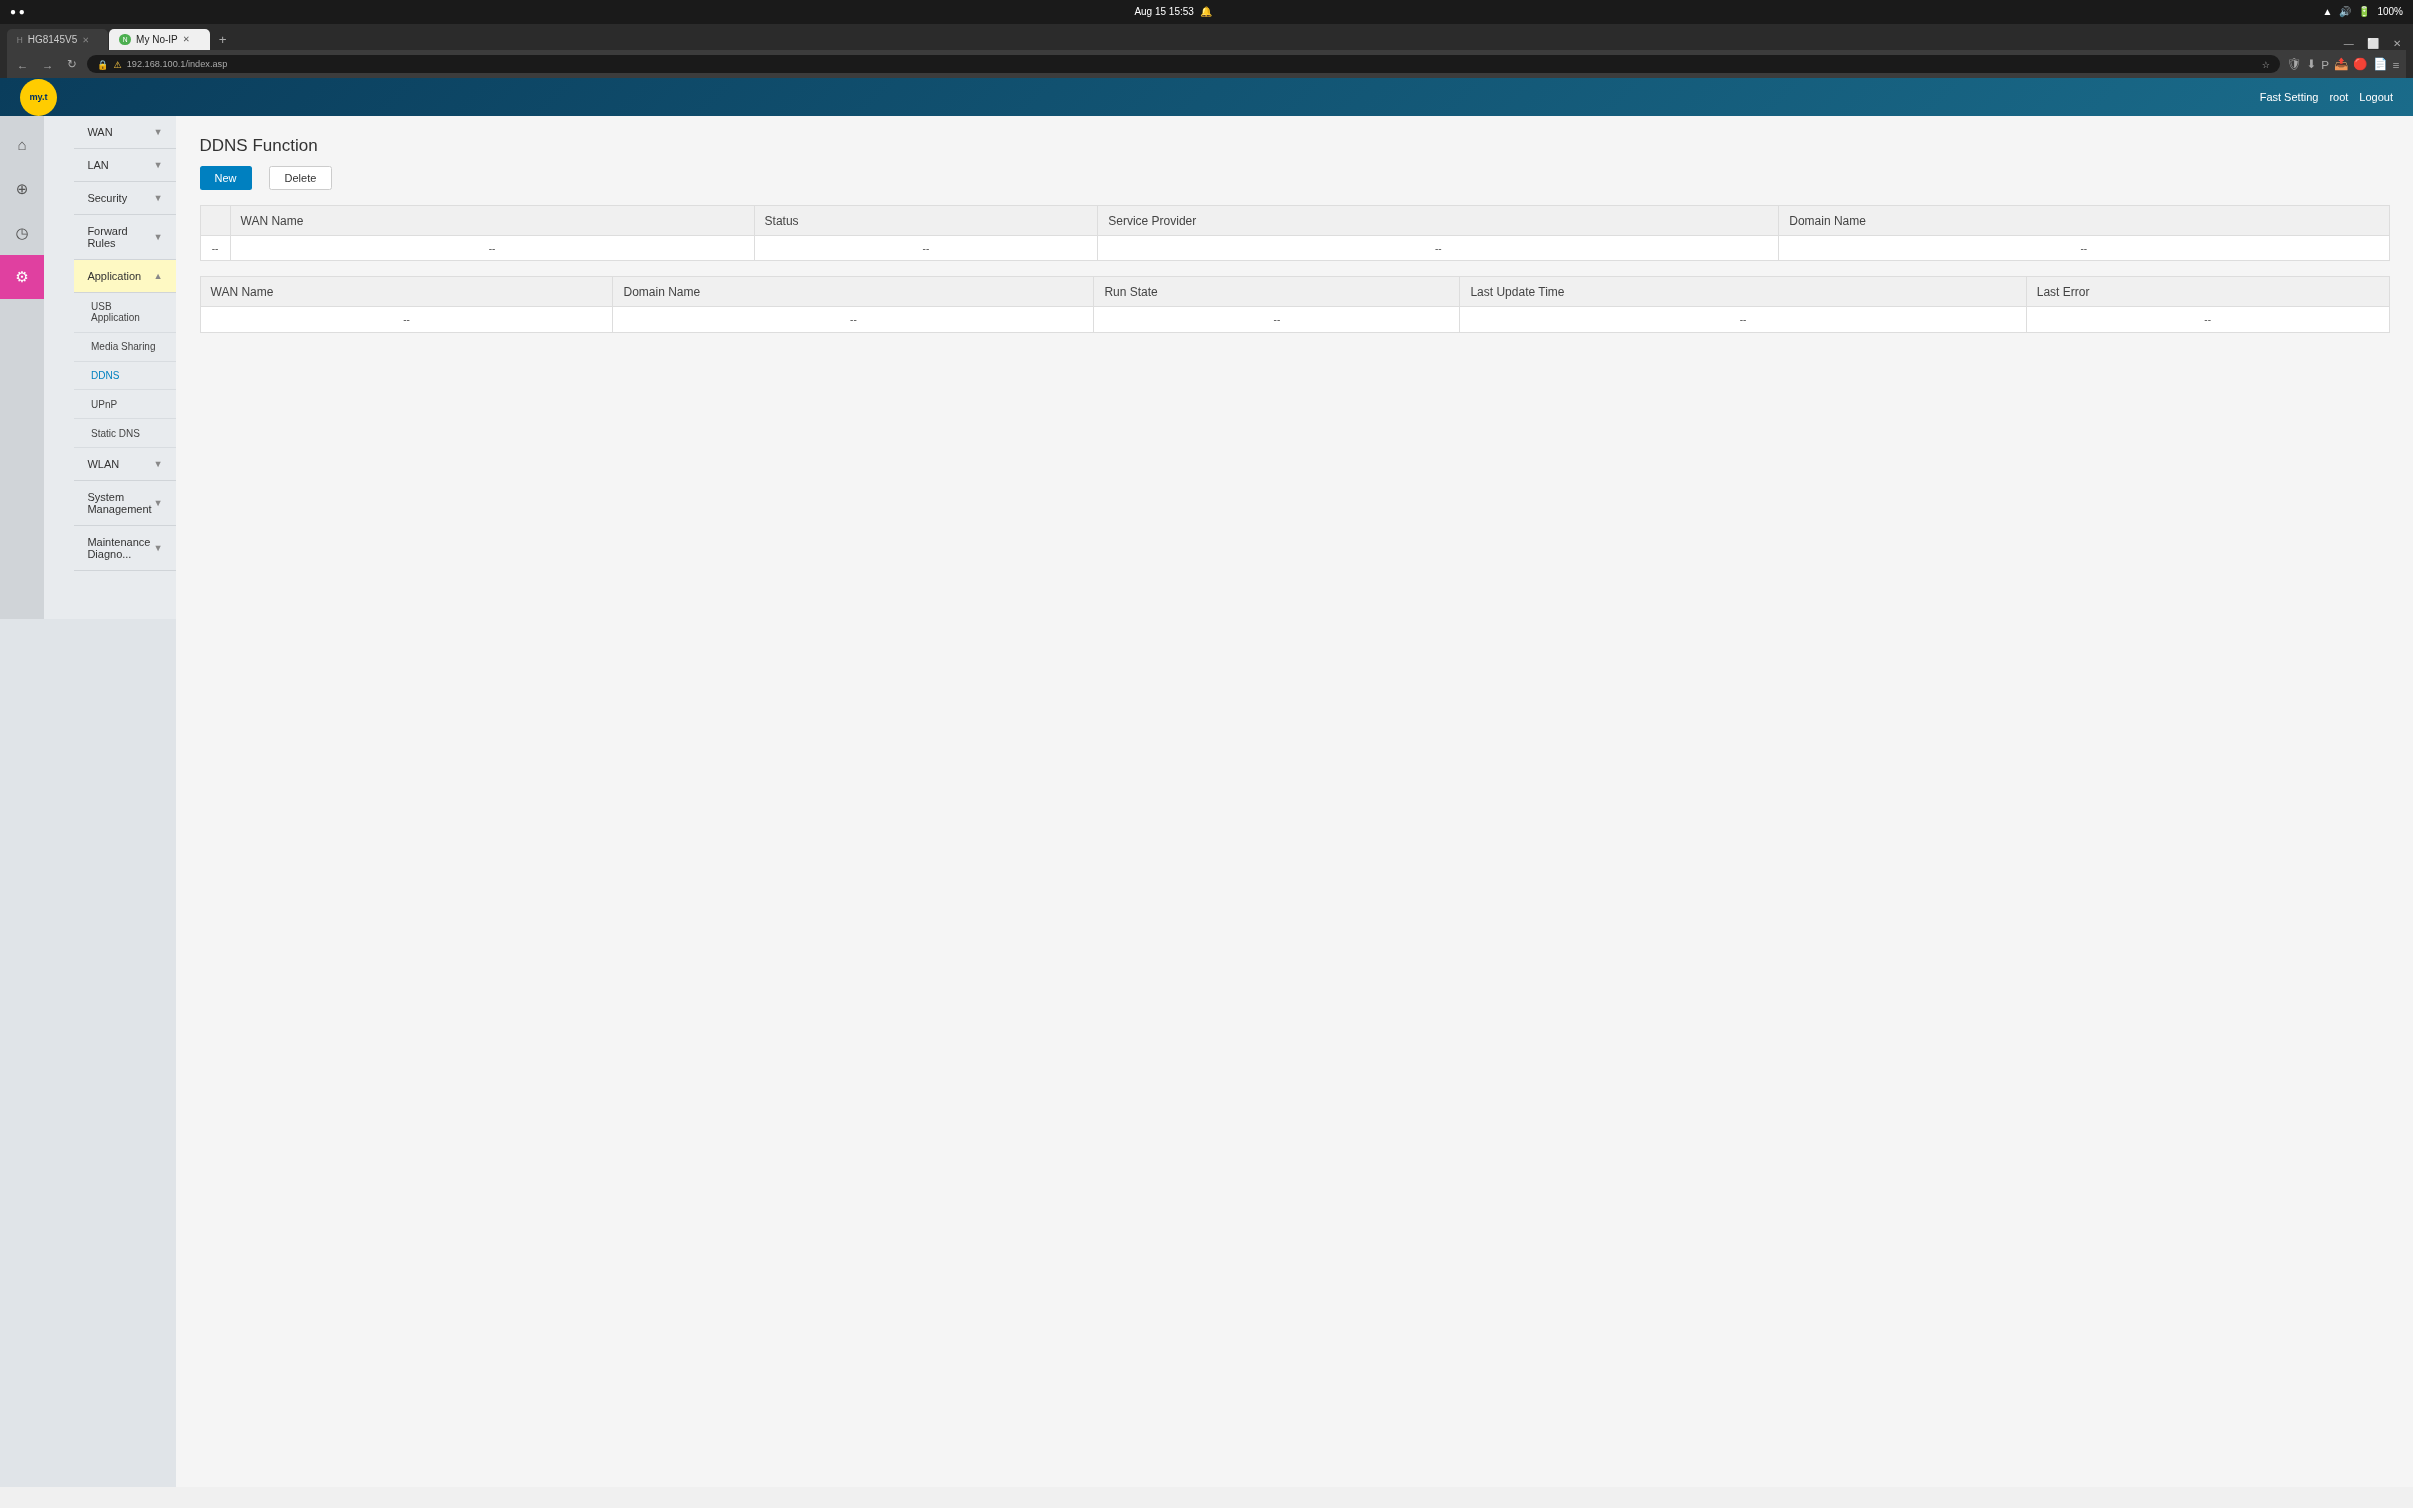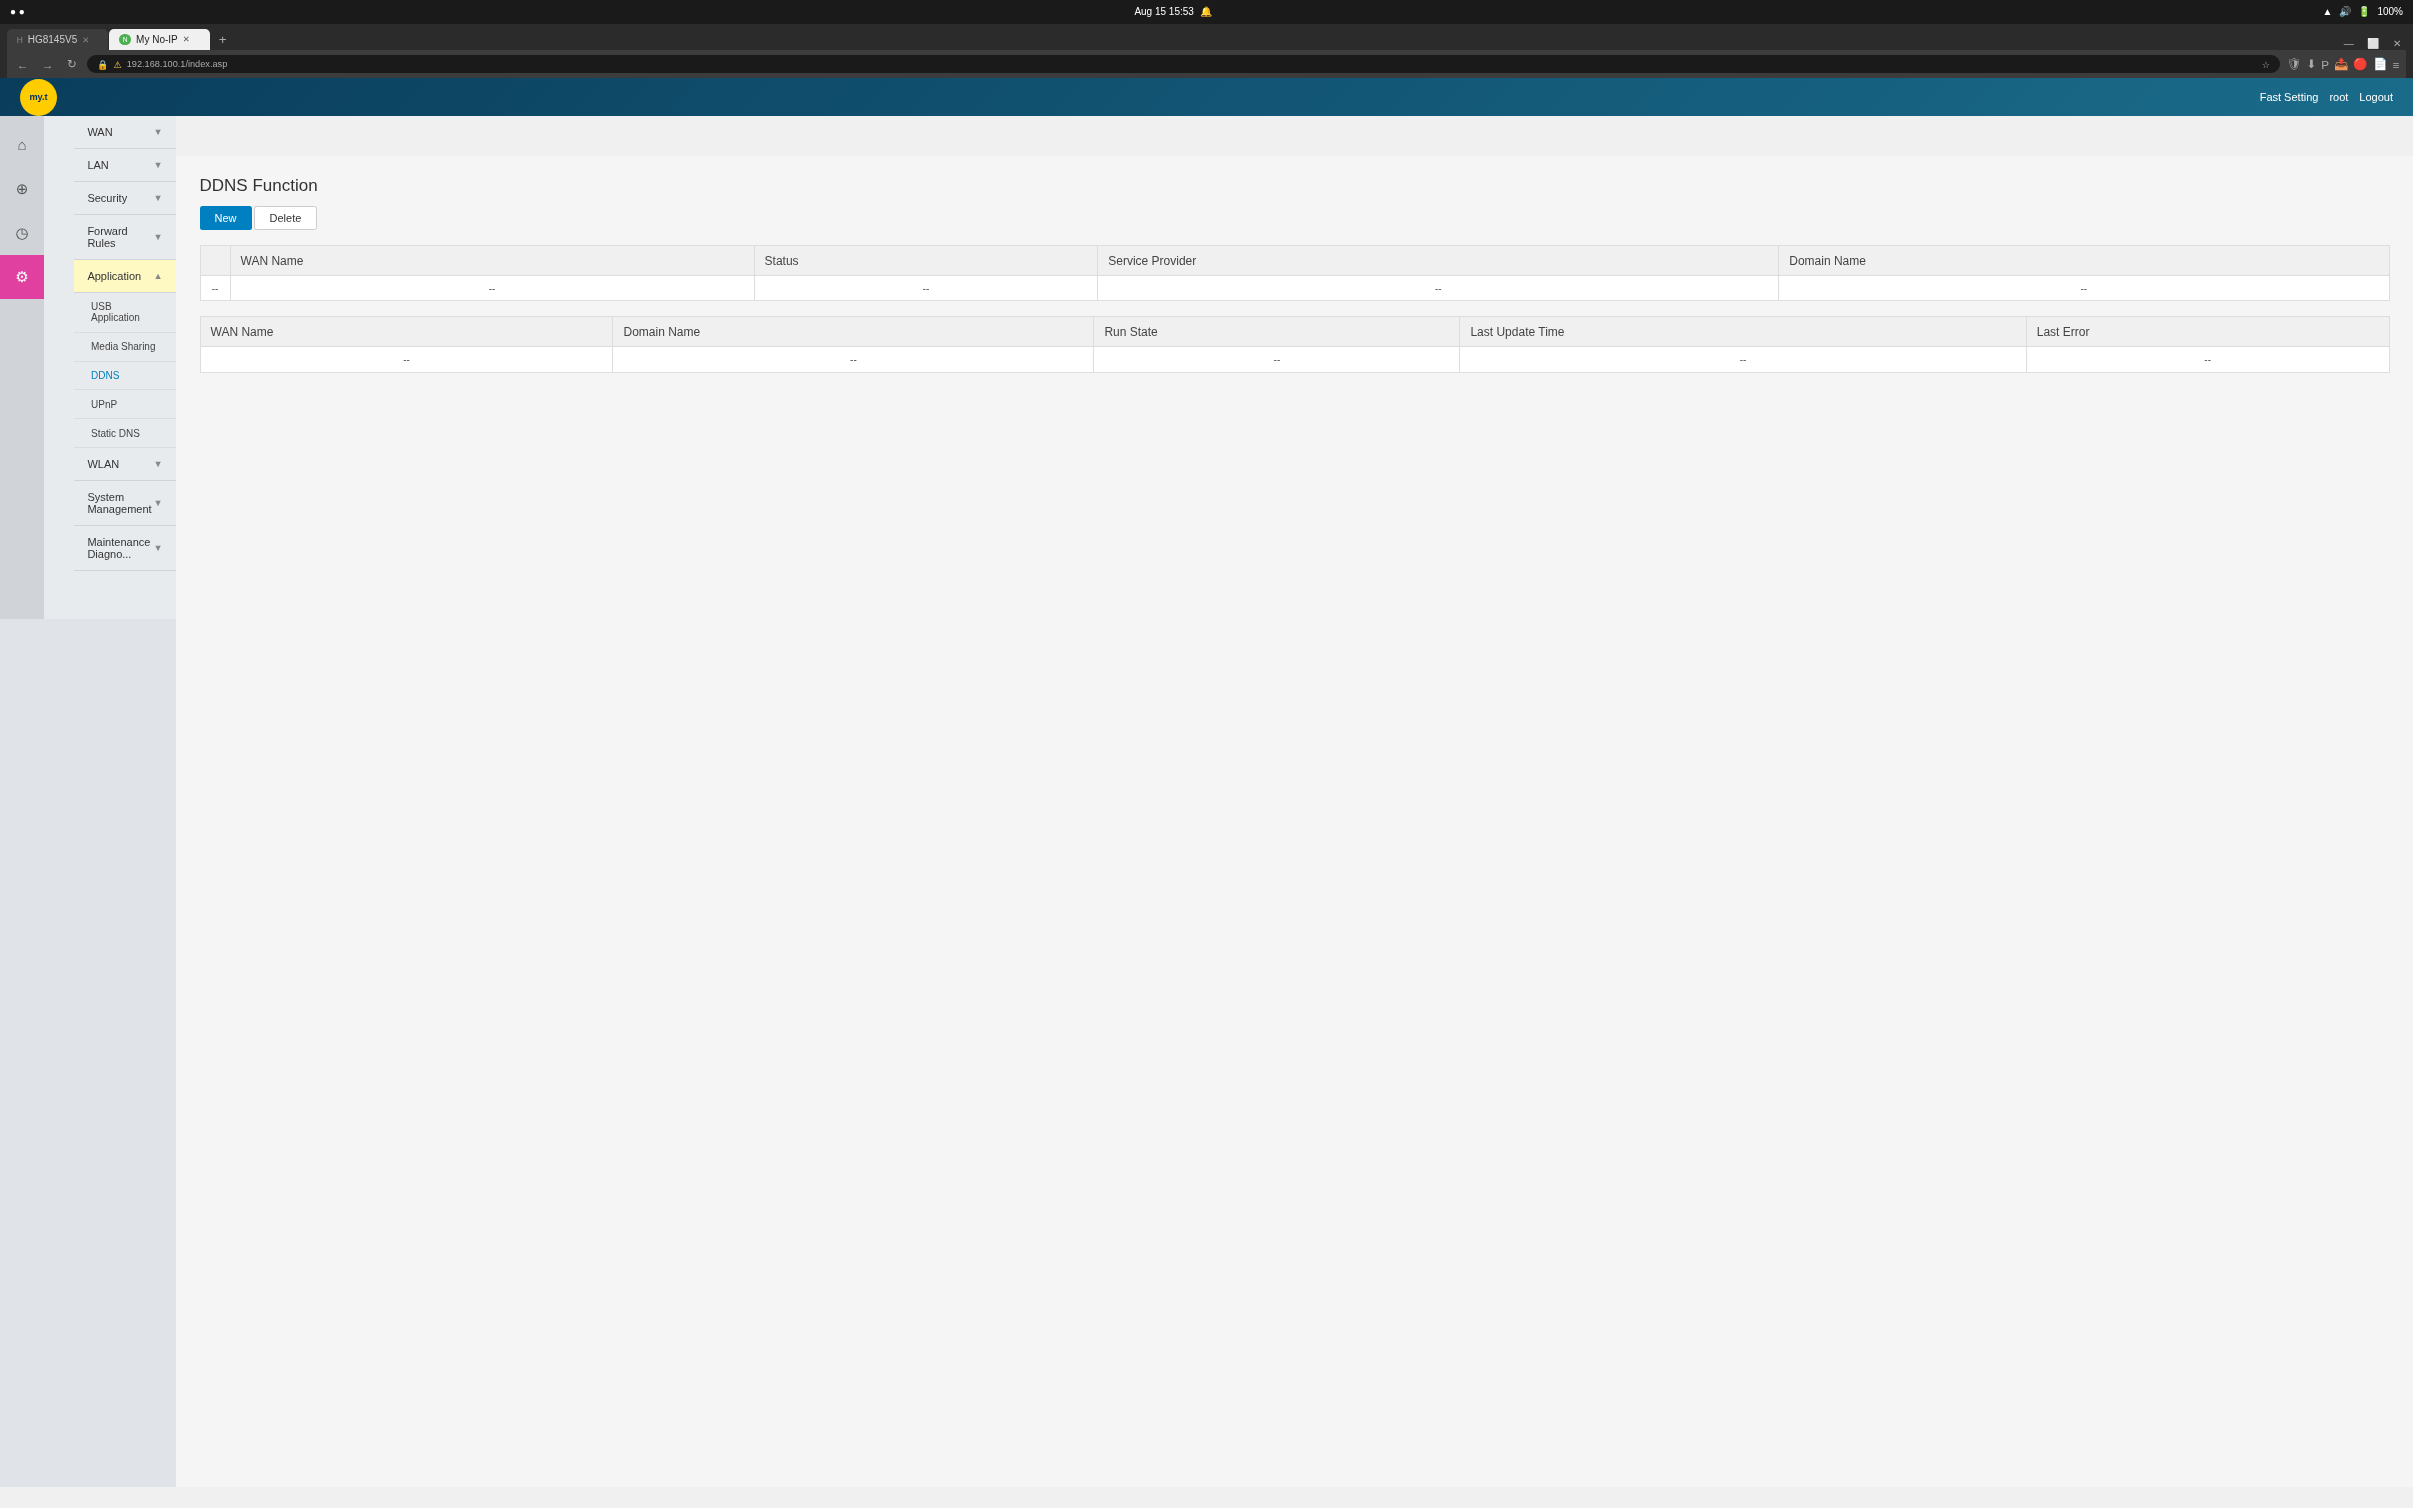--- a/index.html
+++ b/index.html
@@ -147,39 +147,38 @@
       font-size: 10px;
       color: #444;
     }
     .sub-menu-item.active { color: #0080c0; }
 
     
     .content-area {
       flex: 1;
       background: #f5f5f5;
       padding: 20px 23.5px;
-      margin-top: 40px;
     }
 
     .page-title {
       font-size: 17px;
       font-weight: normal;
       color: #333;
       margin-bottom: 10px;
     }
 
     .description {
       font-size: 10px;
       color: #555;
       margin-bottom: 15px;
       line-height: 1.5;
       max-width: 570px;
     }
 
-    .action-buttons { display: flex; gap: 2px; margin-bottom: 15px; }
+    .action-buttons { display: flex; gap: 17px; margin-bottom: 15px; }
     .btn-new {
       background: #0080c0;
       color: #fff;
       border: none;
       padding: 5px 15px;
       border-radius: 2.5px;
       cursor: pointer;
       font-size: 11px;
     }
     .btn-delete {

